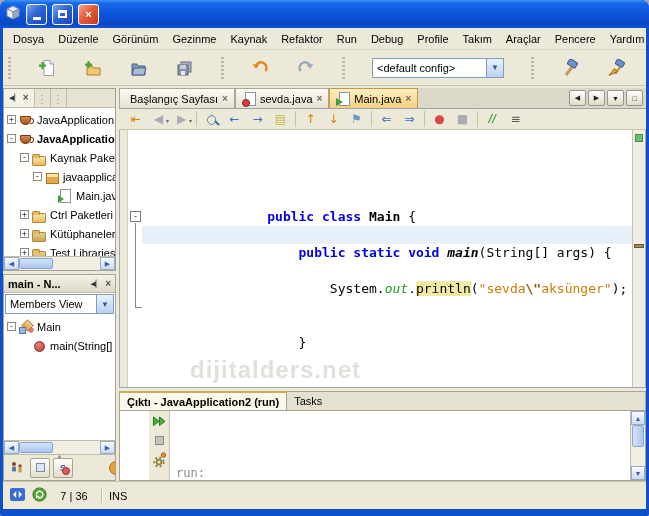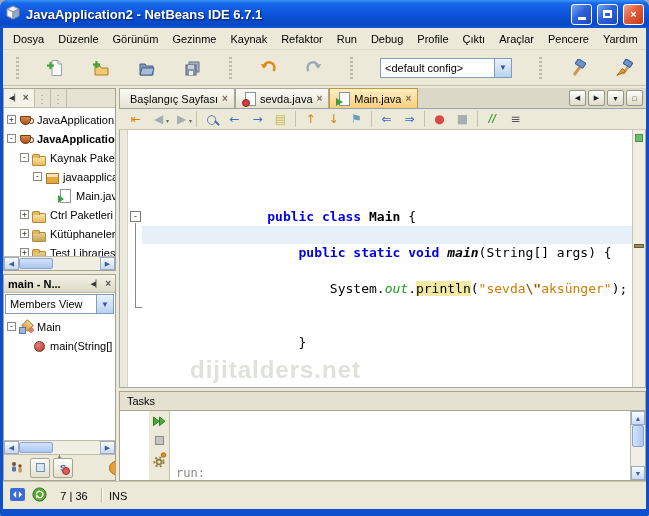--- a/index.html
+++ b/index.html
@@ -14,21 +14,21 @@
     color:#fff;font-size:11px;font-weight:bold;flex:none;}
   .btn-blue{background:linear-gradient(135deg,#7AA8F8,#2E63D8 45%,#1E46B8);}
   .btn-close{background:linear-gradient(135deg,#F8A48C,#E25C3C 45%,#C23A18);}
   .glyph-min{width:8px;height:3px;background:#fff;margin-top:9px;}
   .glyph-max{width:9px;height:8px;border:2px solid #fff;border-top-width:3px;}
   
   .client{position:absolute;top:28px;left:3px;right:3px;bottom:7px;background:#ECE9D8;overflow:hidden;}
   .menubar{position:absolute;top:0;left:0;right:0;height:22px;display:flex;align-items:center;padding-left:3px;background:#ECE9D8;border-bottom:1px solid #DCD8C6;}
   .menu-item{padding:3px 7px;white-space:nowrap;}
   
-  .toolbar{position:absolute;top:22px;left:0;right:0;height:36px;display:flex;align-items:center;gap:20px;padding:0 10px;background:#ECE9D8;border-bottom:1px solid #C8C4B0;}
+  .toolbar{position:absolute;top:22px;left:0;right:0;height:36px;display:flex;align-items:center;gap:20px;padding:0 2px;background:#ECE9D8;border-bottom:1px solid #C8C4B0;}
   .tgrip{width:3px;height:22px;margin:0 3px;background:repeating-linear-gradient(180deg,#BDB9A6 0 2px,transparent 2px 4px);flex:none;}
   .tbtn{width:26px;height:26px;display:flex;align-items:center;justify-content:center;background:none;border:none;padding:0;flex:none;}
   .config-combo{width:132px;height:20px;background:#fff;border:1px solid #7F9DB9;display:flex;align-items:center;flex:none;margin:0 4px;}
   .combo-text{flex:1;padding:0 4px;white-space:nowrap;overflow:hidden;}
   .combo-btn{width:17px;height:18px;background:linear-gradient(#E9F2FC,#B9D1F0);border-left:1px solid #7F9DB9;color:#33549E;
     display:flex;align-items:center;justify-content:center;font-size:8px;flex:none;}
   .drop-mini{font-size:7px;color:#444;margin-left:1px;}
   .search-box{width:97px;height:20px;background:#fff;border:1px solid #7F9DB9;display:flex;align-items:center;gap:2px;padding:0 3px;flex:none;margin-left:2px;}
   .search-ph{color:#9C9C94;white-space:nowrap;overflow:hidden;margin-top:27px;}
   .search-sep{color:#B0B0A8;}
@@ -157,21 +157,20 @@
 <div class="window">
 
   <div class="titlebar">
     <span>
       <svg width="16" height="16" viewBox="0 0 16 16">
           <path d="M8 1 L14 4 L8 7 L2 4Z" fill="#E8ECF4" stroke="#8890A8"></path>
           <path d="M2 4 V11 L8 14 V7Z" fill="#FAFBFD" stroke="#8890A8"></path>
           <path d="M14 4 V11 L8 14 V7Z" fill="#98A8C8" stroke="#8890A8"></path>
         </svg>
     </span>
-    <span class="app-title">JavaApplication2 - NetBeans IDE 6.7.1</span>
     <span class="win-btn btn-blue">
         <span class="glyph-min"></span>
       </span>
     <span class="win-btn btn-blue">
         <span class="glyph-max"></span>
       </span>
     <span class="win-btn btn-close">×</span>
   </div>
 
   <div class="client">
@@ -180,21 +179,21 @@
 
     <span class="menu-item">Dosya</span>
         <span class="menu-item">Düzenle</span>
         <span class="menu-item">Görünüm</span>
         <span class="menu-item">Gezinme</span>
         <span class="menu-item">Kaynak</span>
         <span class="menu-item">Refaktor</span>
         <span class="menu-item">Run</span>
         <span class="menu-item">Debug</span>
         <span class="menu-item">Profile</span>
-        <span class="menu-item">Çıktı</span>
+        <span class="menu-item">Takım</span>
         <span class="menu-item">Araçlar</span>
         <span class="menu-item">Pencere</span>
         <span class="menu-item">Yardım</span>
       </div>
 
     <div class="toolbar">
       <span class="tgrip"></span>
       <button class="tbtn">
         <svg width="18" height="18" viewBox="0 0 18 18">
             <path d="M6 1.5 h6 l3.5 3.5 v11.5 H6z" fill="#fff" stroke="#98A0A8"></path>
@@ -614,20 +613,23 @@
             <span class="es-ok"></span>
             <span class="es-cur"></span>
           </span>
         </div>
 
         <div class="out-splitter"></div>
 
         <div class="output-panel">
           <div class="out-tabs">
 
+              <span class="out-tab active">
+                <span>Çıktı - JavaApplication2 (run)</span>
+              </span>
 
               <span class="out-tab">
                 <span>Tasks</span>
               </span>
             </div>
           <div class="out-body">
             <span class="out-actions">
               <button class="obtn">
                 <svg width="15" height="13" viewBox="0 0 15 13">
                     <path d="M1.5 2 l5.5 4.3 -5.5 4.3z" fill="#4AAE3C" stroke="#2A7A20"></path>

